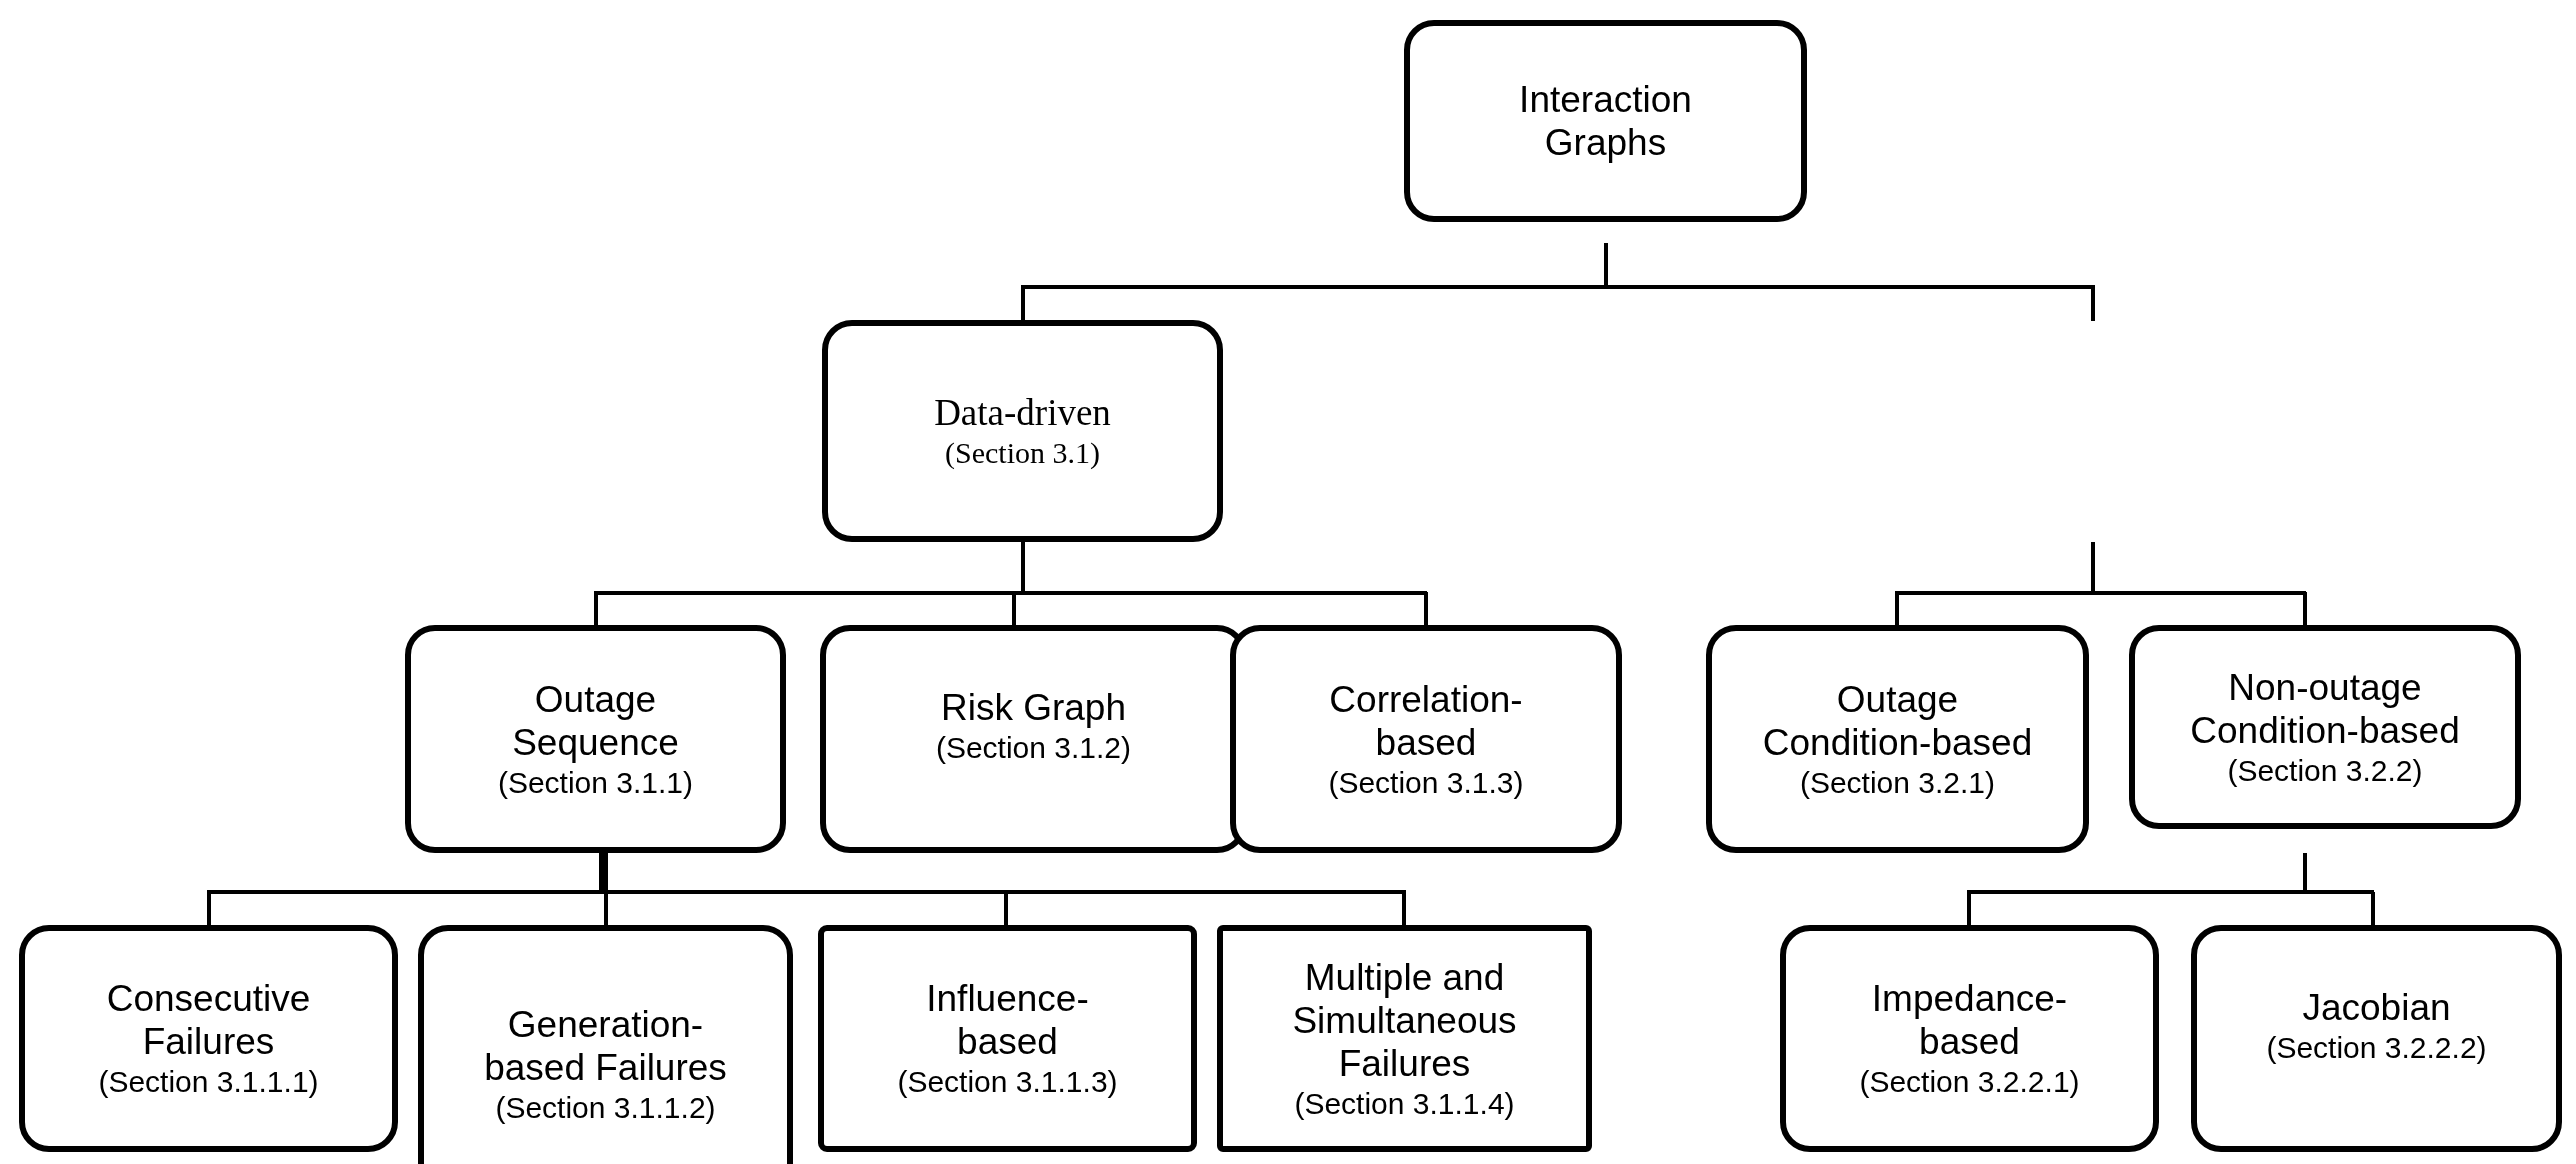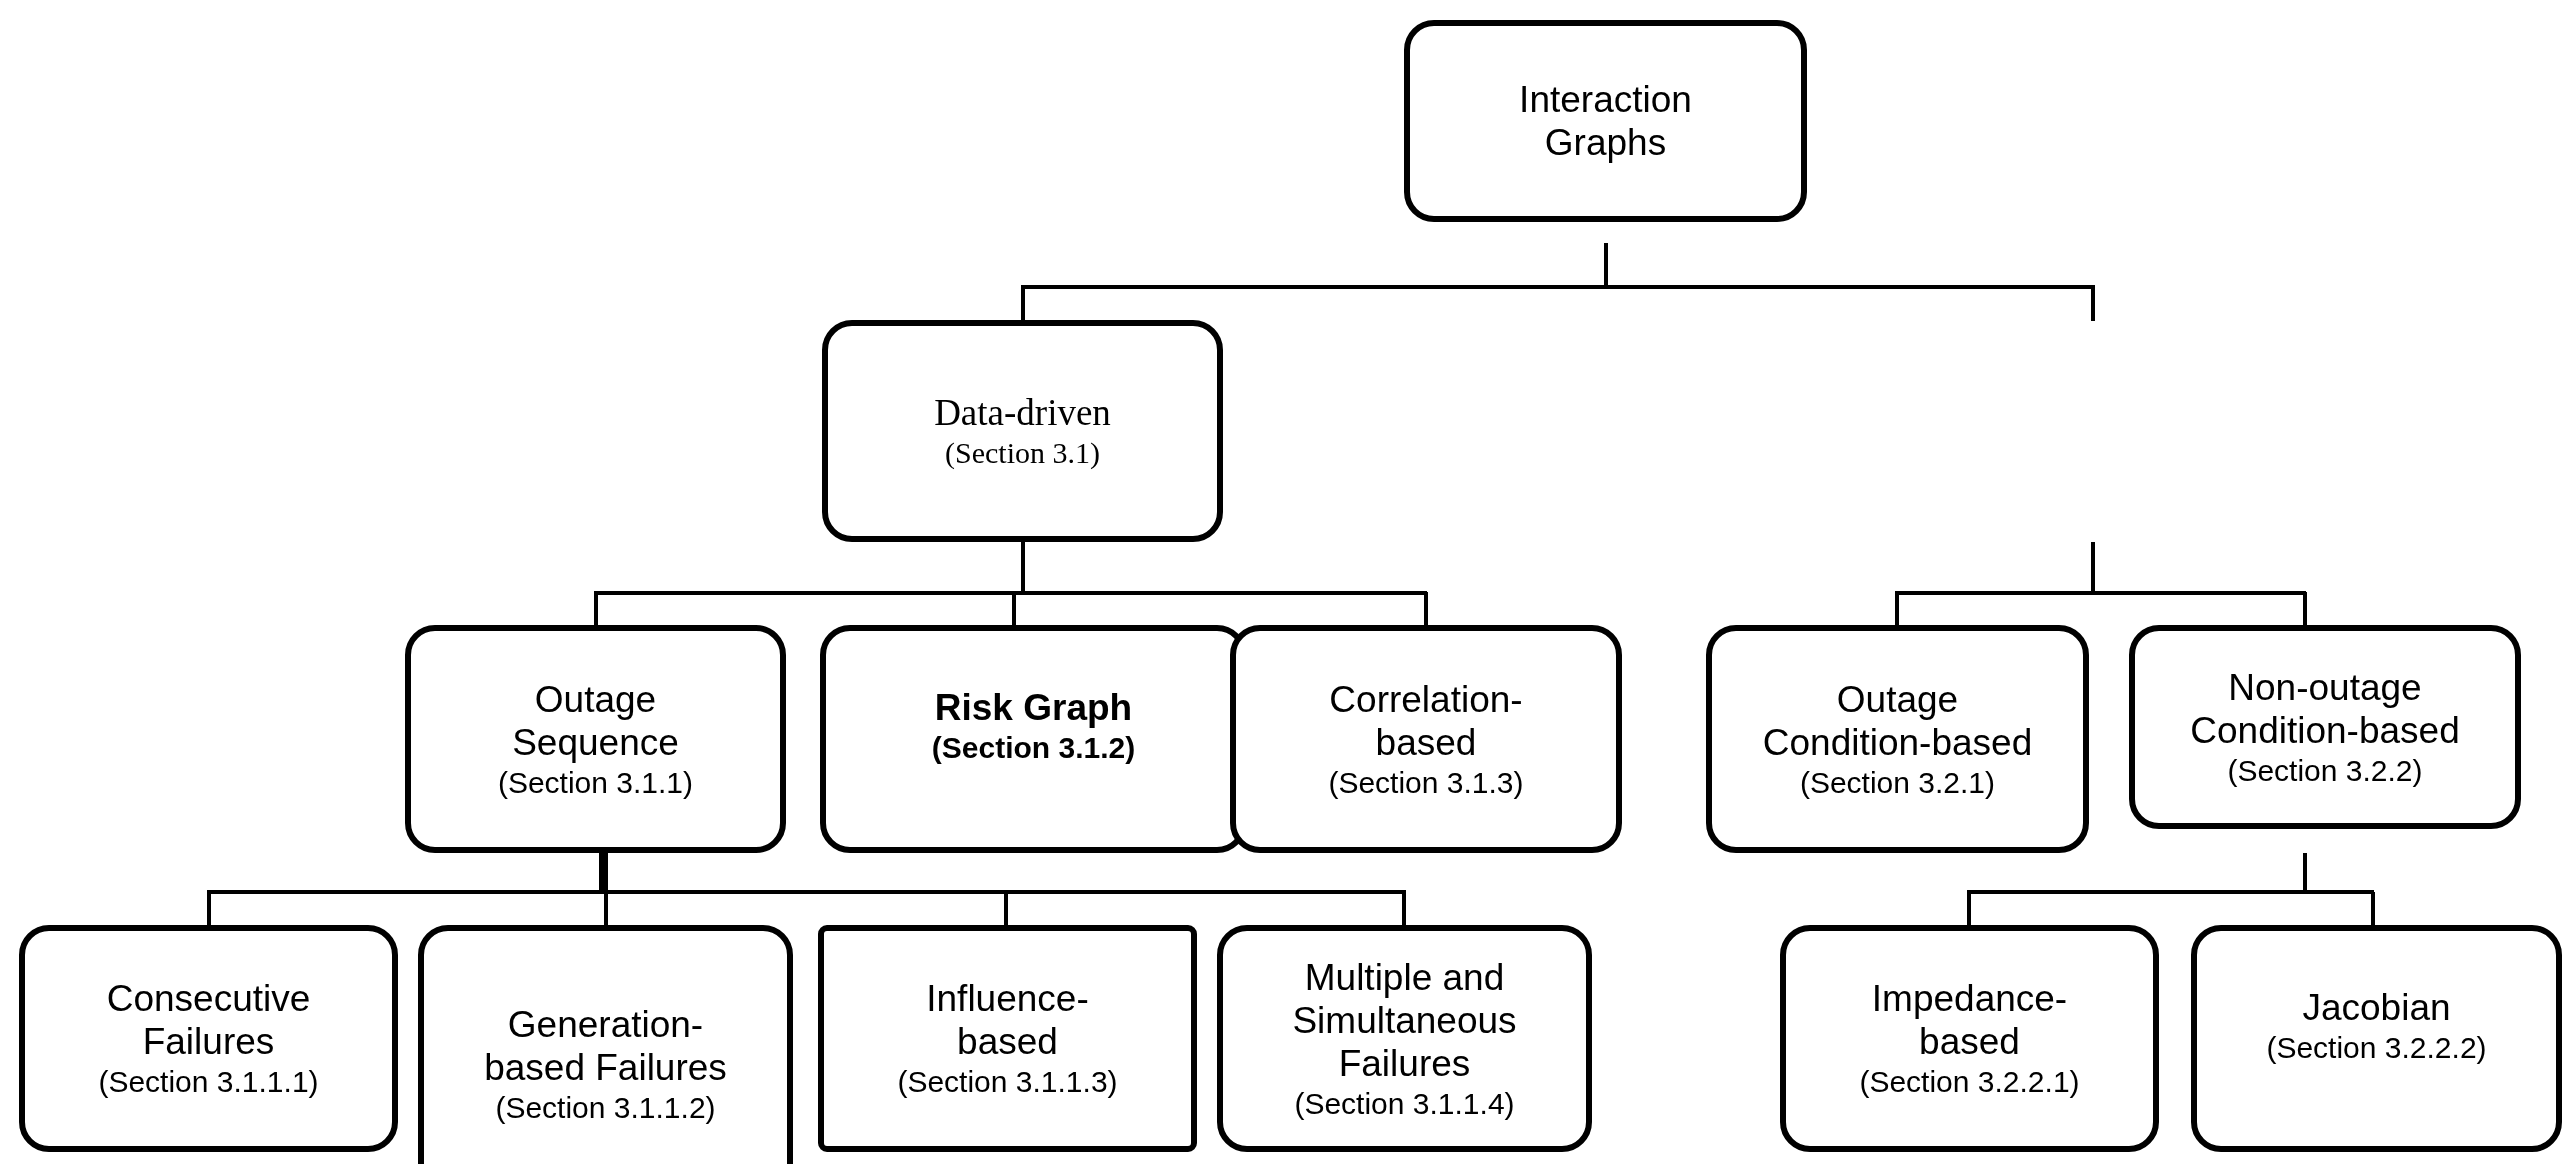--- a/index.html
+++ b/index.html
@@ -37,28 +37,28 @@
   .two-line .title, .two-line .section{ transform:translateY(-13px); }
   .h{ position:absolute; height:4.3px; background:#000000; }
   .v{ position:absolute; width:3.6px;  background:#000000; }
   .v-thick{ position:absolute; width:8.6px; background:#000000; }
 
   
   #n-root{ left:1404px; top:20px;   width:403px; height:202px; }
   #n-dd  { left:822px; top:320px;  width:401px; height:222px;font-family:Liberation Serif, serif; }
   #n-el  { left:1893px; top:320px;  width:401px; height:222px; }
   #n-os  { left:405px;  top:625px;  width:381px; height:228px; }
-  #n-rg  { left:820px; top:625px;  width:427px; height:228px;font-weight:bold; }
+  #n-rg  { left:820px; top:625px;  width:427px; height:228px; }
   #n-co  { left:1230px; top:625px;  width:392px; height:228px; }
   #n-oc  { left:1706px; top:625px;  width:383px; height:228px; }
   #n-no  { left:2109px; top:625px;  width:392px; height:204px;margin-left:20px; }
   #n-cf  { left:19px;   top:925px; width:379px; height:227px; }
   #n-gf  { left:418px;  top:925px; width:375px; height:279px; }
   #n-inf { left:818px; top:925px; width:379px; height:227px;border-radius:9px; }
-  #n-mu  { left:1217px; top:925px; width:375px; height:227px; }
+  #n-mu  { left:1217px; top:925px; width:375px; height:227px;border-radius:6px; }
   #n-imp { left:1780px; top:925px; width:379px; height:227px; }
   #n-jac { left:2191px; top:925px; width:371px; height:227px; }
 </style>
 </head>
 <body>
 
 <div id="figure">
 
   <div class="v" style="left:1604px;top:243px;height:45px;"></div>
   <div class="h" style="left:1021px;top:285px;width:1074px;"></div>

